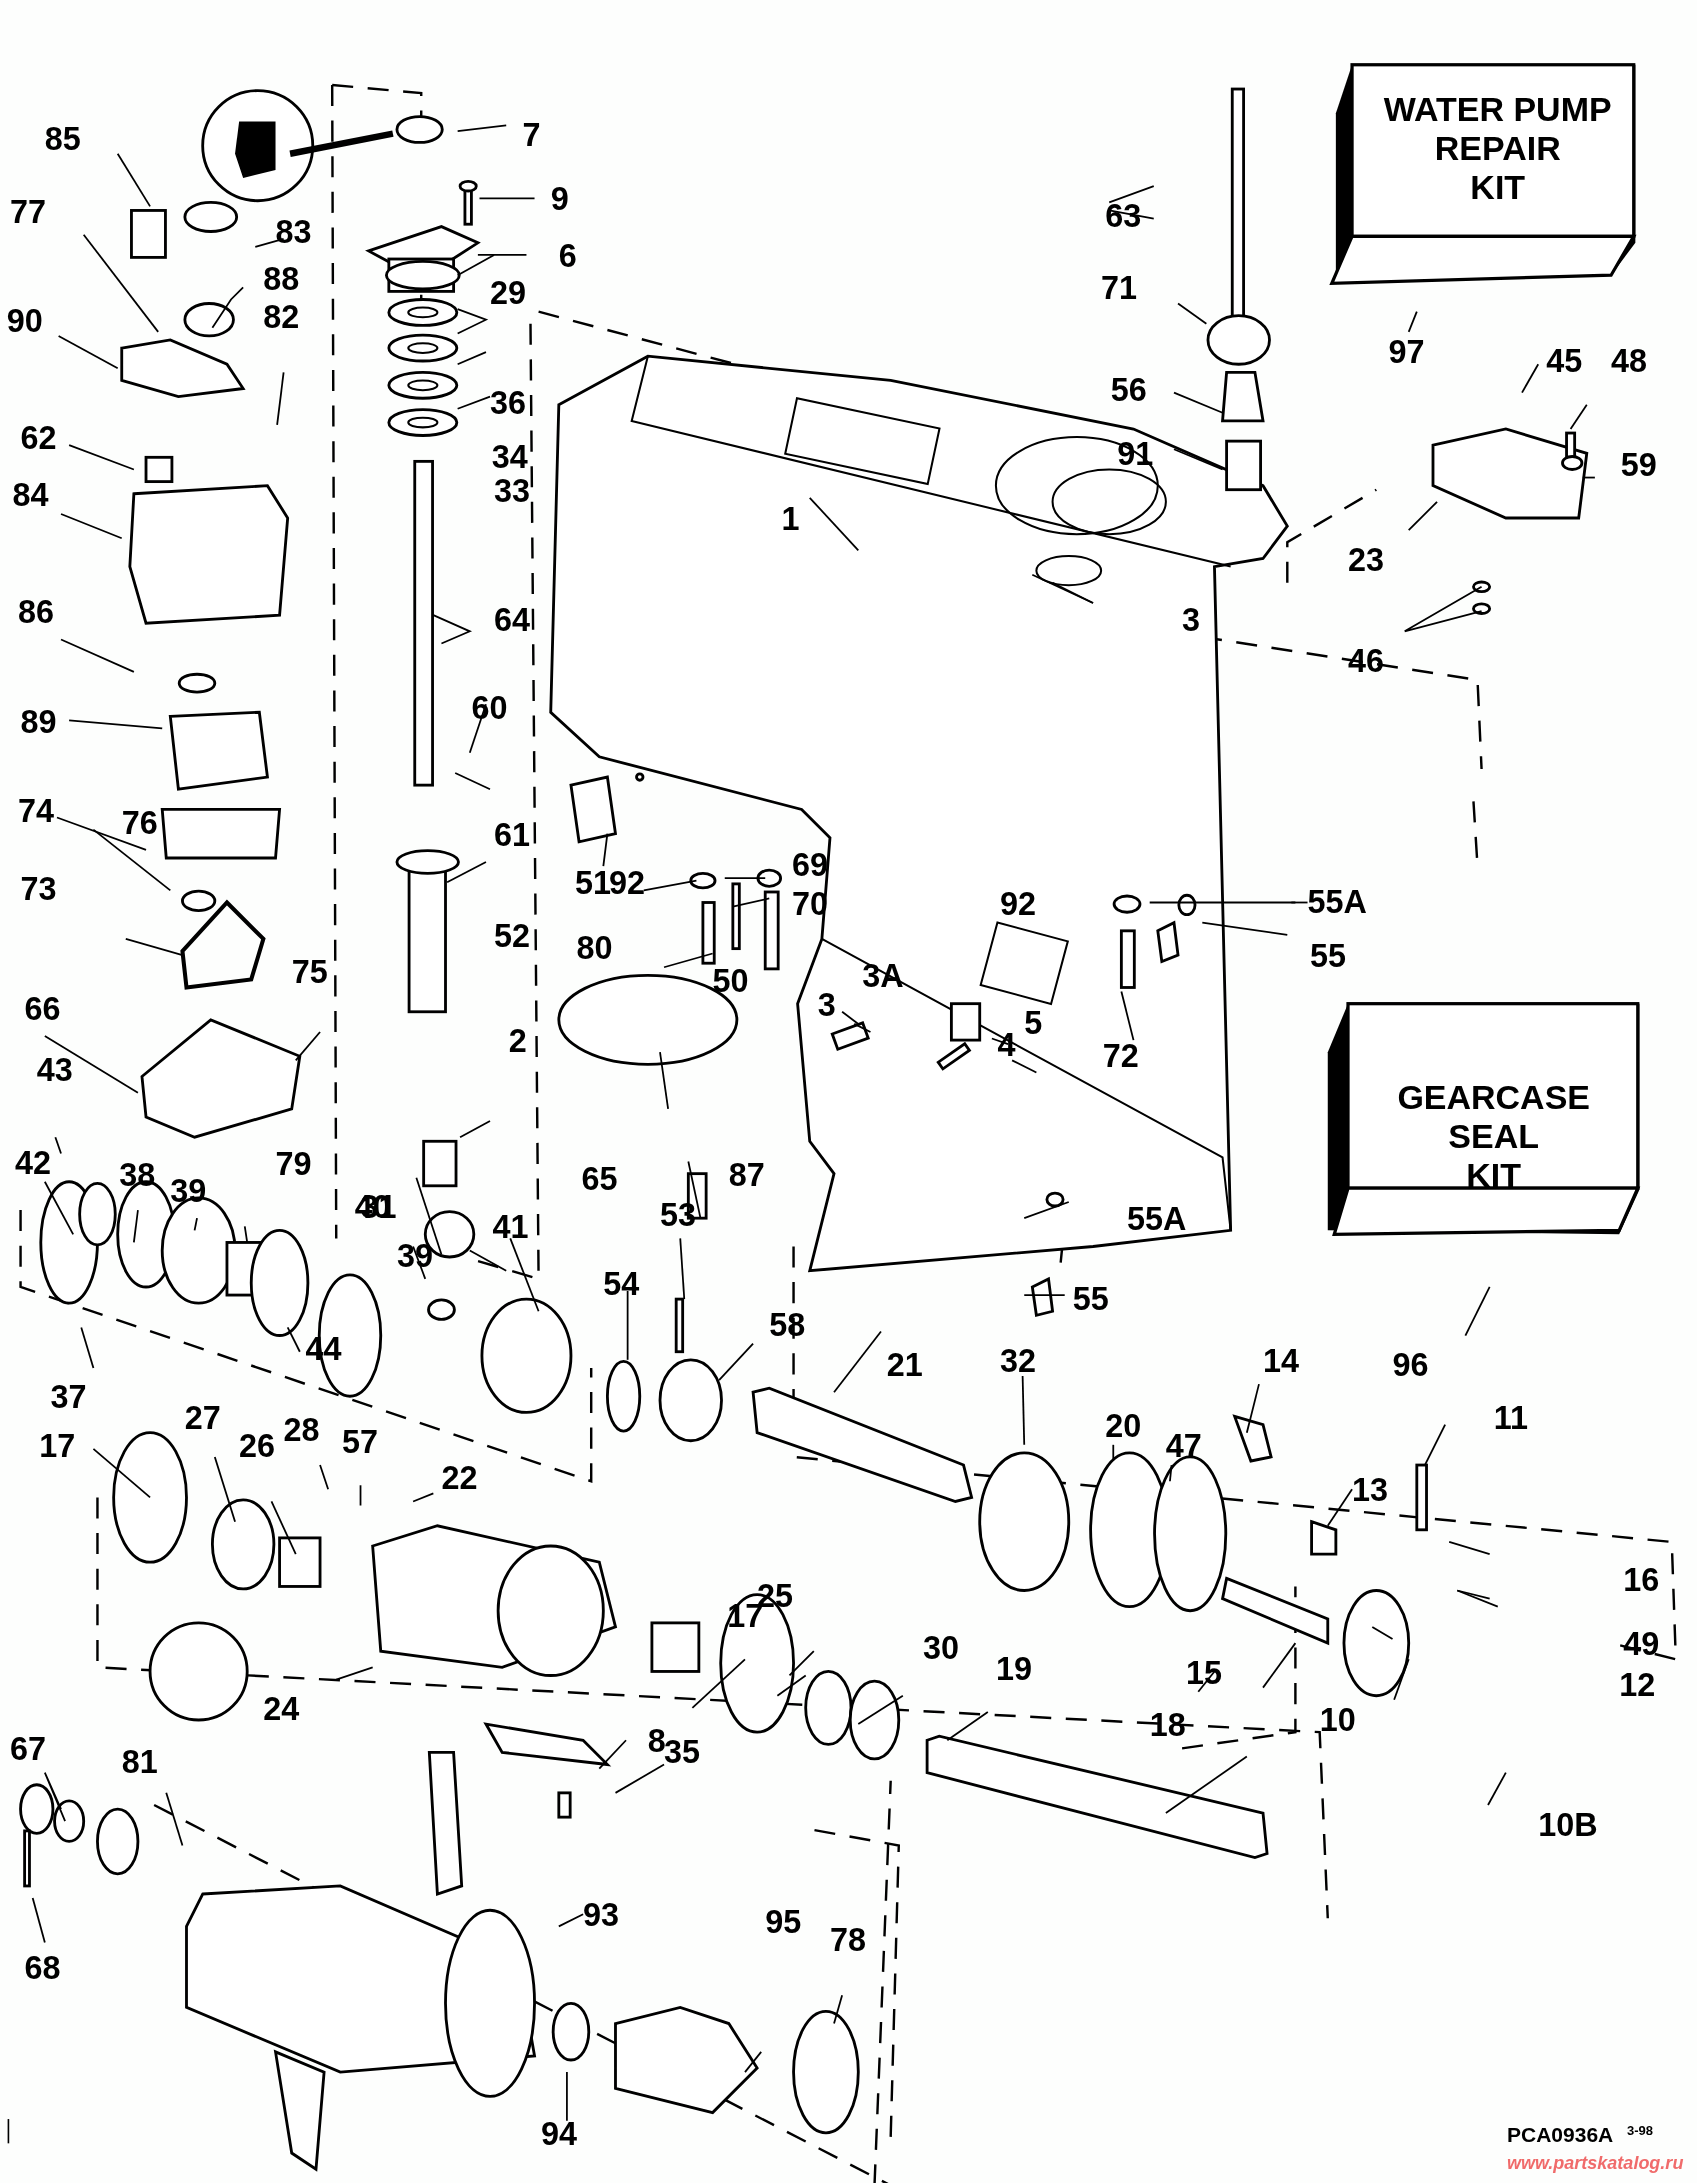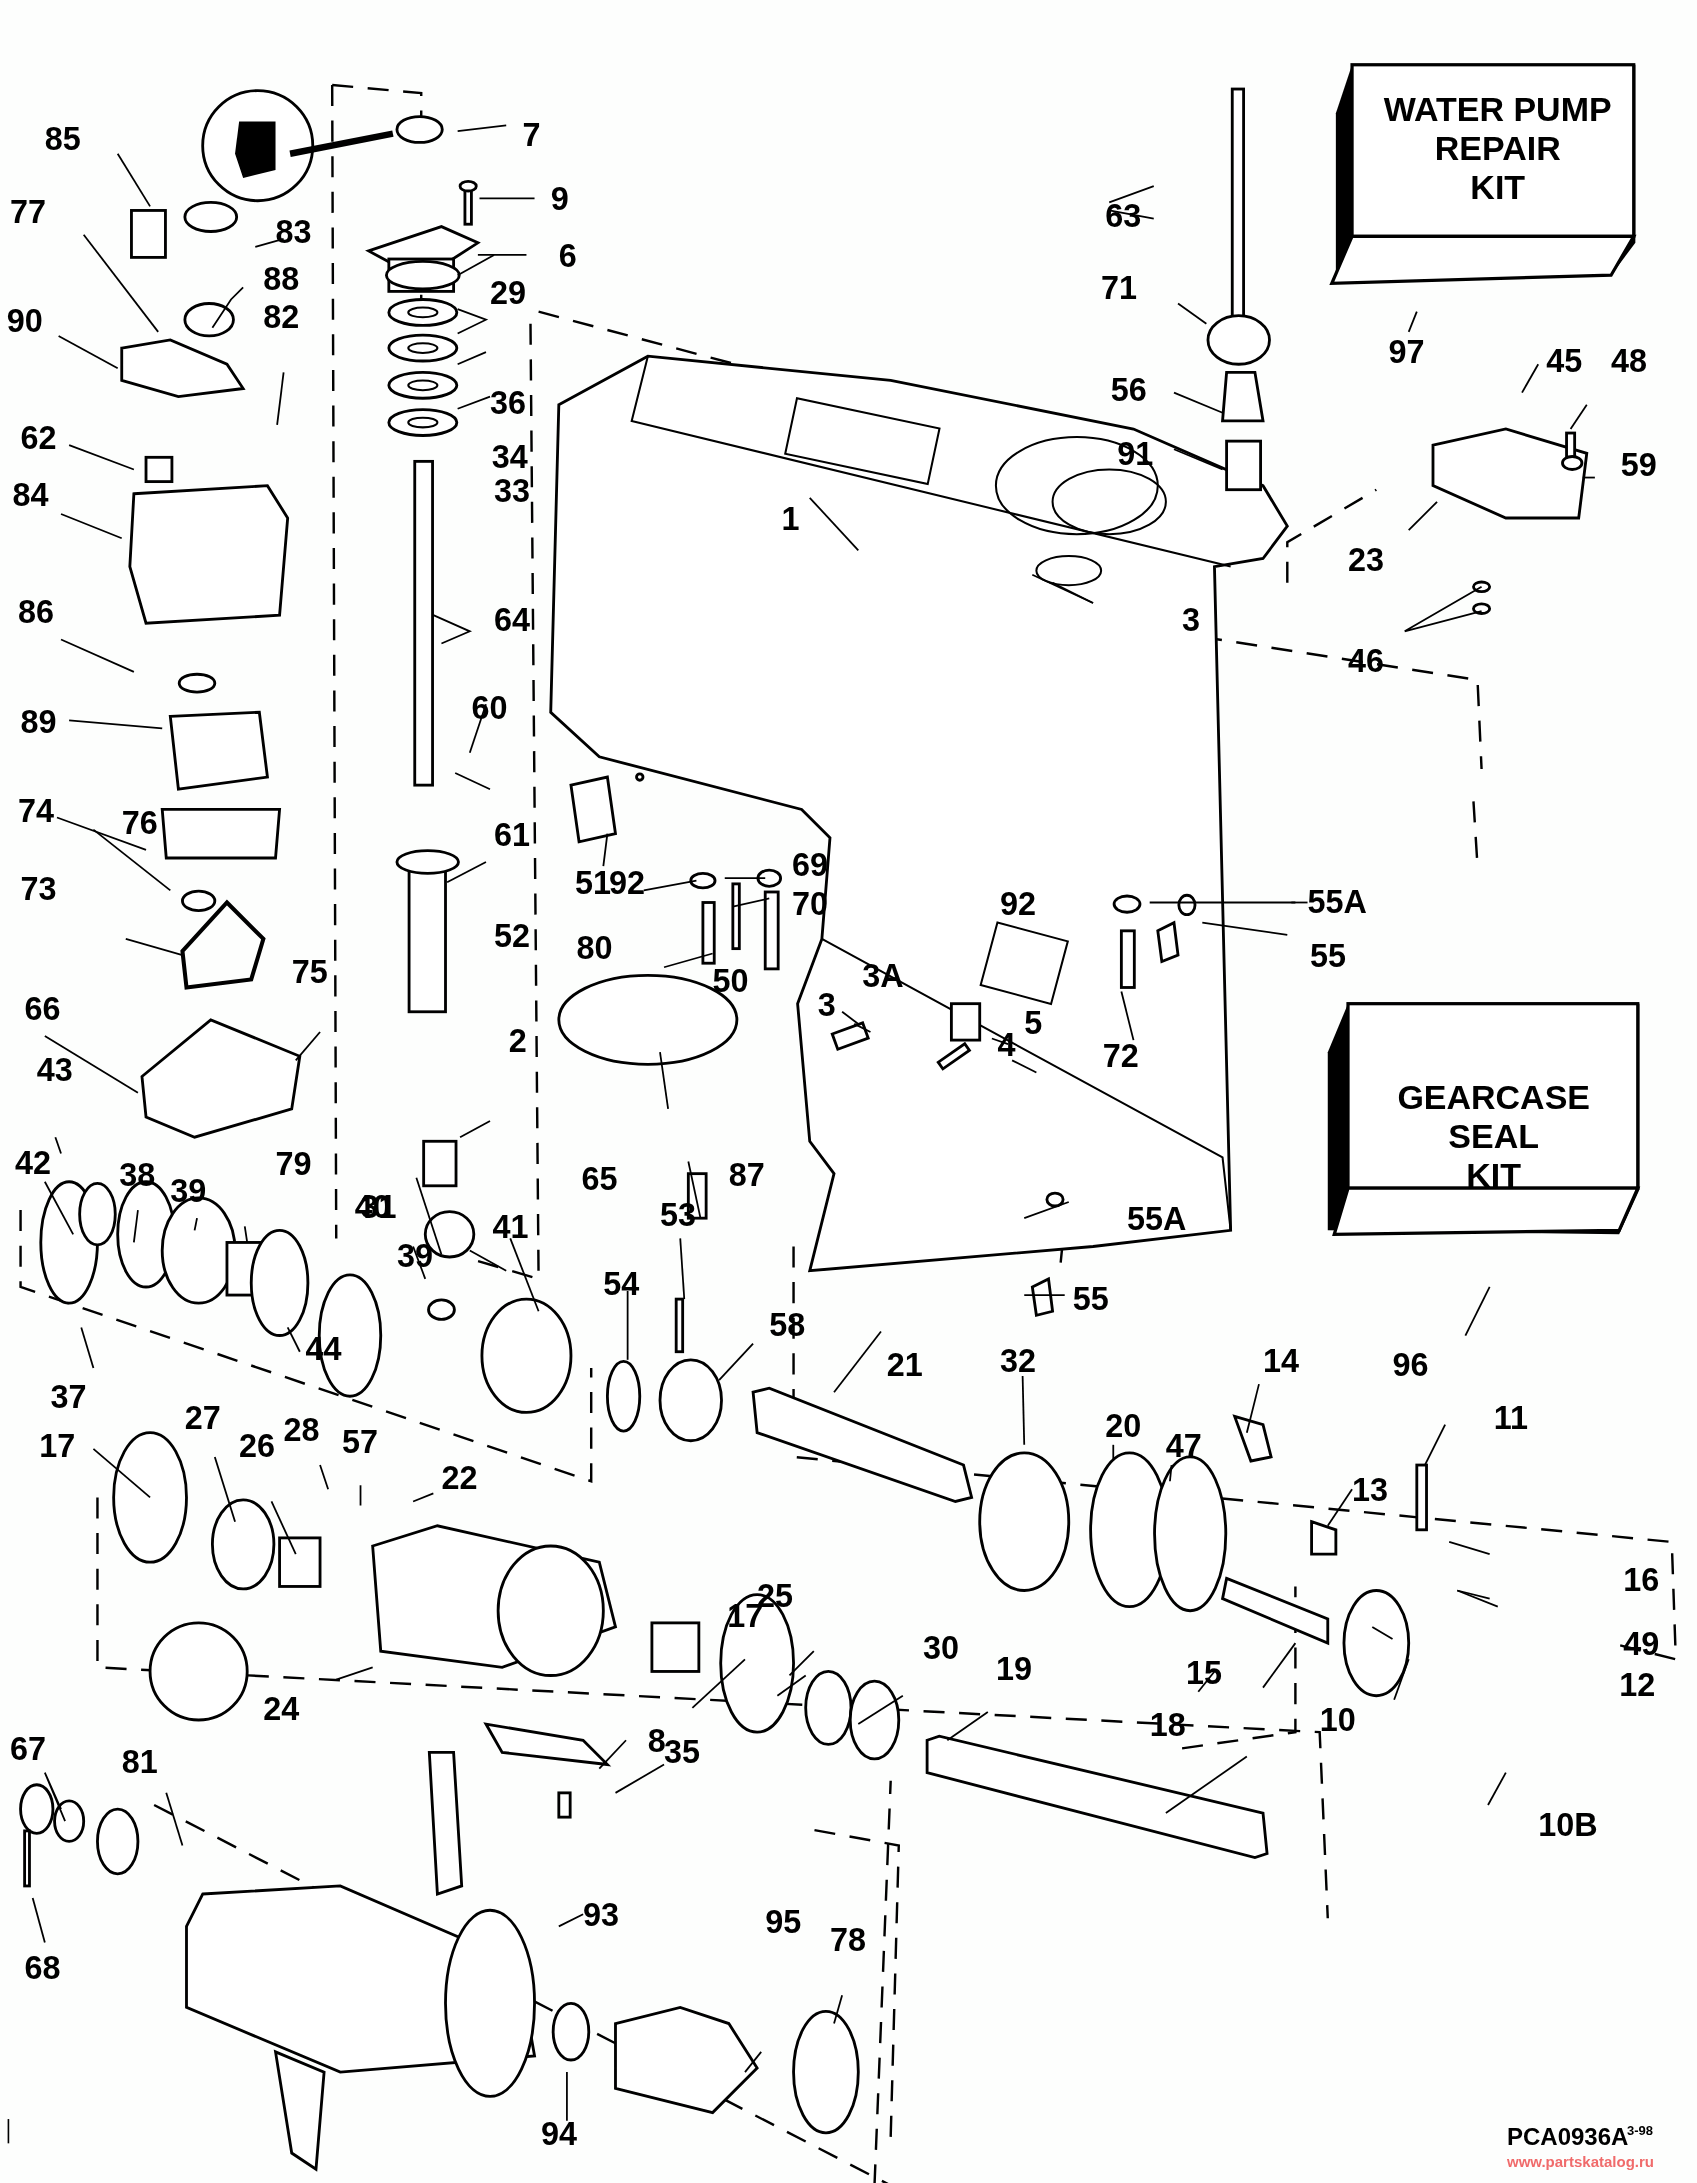--- a/index.html
+++ b/index.html
@@ -4,23 +4,23 @@
 <style>
   html,body{margin:0;padding:0;background:#fdfefd;}
   body{width:1698px;height:2183px;position:relative;overflow:hidden;font-family:"Liberation Sans",sans-serif;}
   #diagram{position:absolute;left:0;top:0;width:1698px;height:2183px;}
   .lbl{font-family:"Liberation Sans",sans-serif;font-weight:bold;font-size:40px;fill:#000;}
   .kit-text{font-family:"Liberation Sans",sans-serif;font-weight:bold;font-size:42px;fill:#000;text-anchor:middle;}
   .part{fill:#fff;stroke:#000;stroke-width:3.5;}
   .partthin{fill:none;stroke:#000;stroke-width:2.5;}
   .leader{stroke:#000;stroke-width:2.2;fill:none;}
   .dash{stroke:#000;stroke-width:3;fill:none;stroke-dasharray:26 18;}
-  .footer-code{position:absolute;left:1507px;top:2123px;font-weight:bold;font-size:24px;color:#000;}
+  .footer-code{position:absolute;left:1507px;top:2123px;font-weight:bold;font-size:21px;color:#000;}
   .footer-date{position:absolute;left:1627px;top:2123px;font-weight:bold;font-size:13px;color:#000;}
-  .watermark{position:absolute;left:1507px;top:2153px;font-weight:bold;font-size:15px;color:#f06b6b;}
+  .watermark{position:absolute;left:1507px;top:2153px;font-weight:bold;font-style:italic;font-size:18px;color:#f06b6b;}
 </style>
 </head>
 <body>
 
 <svg id="diagram" viewBox="0 0 2097 2697" xmlns="http://www.w3.org/2000/svg">
 
   <g>
     <path class="dash" d="M410 105 L520 115 L520 150"></path>
     <path class="dash" d="M410 105 L415 1530"></path>
     <path class="dash" d="M520 320 L520 400"></path>

